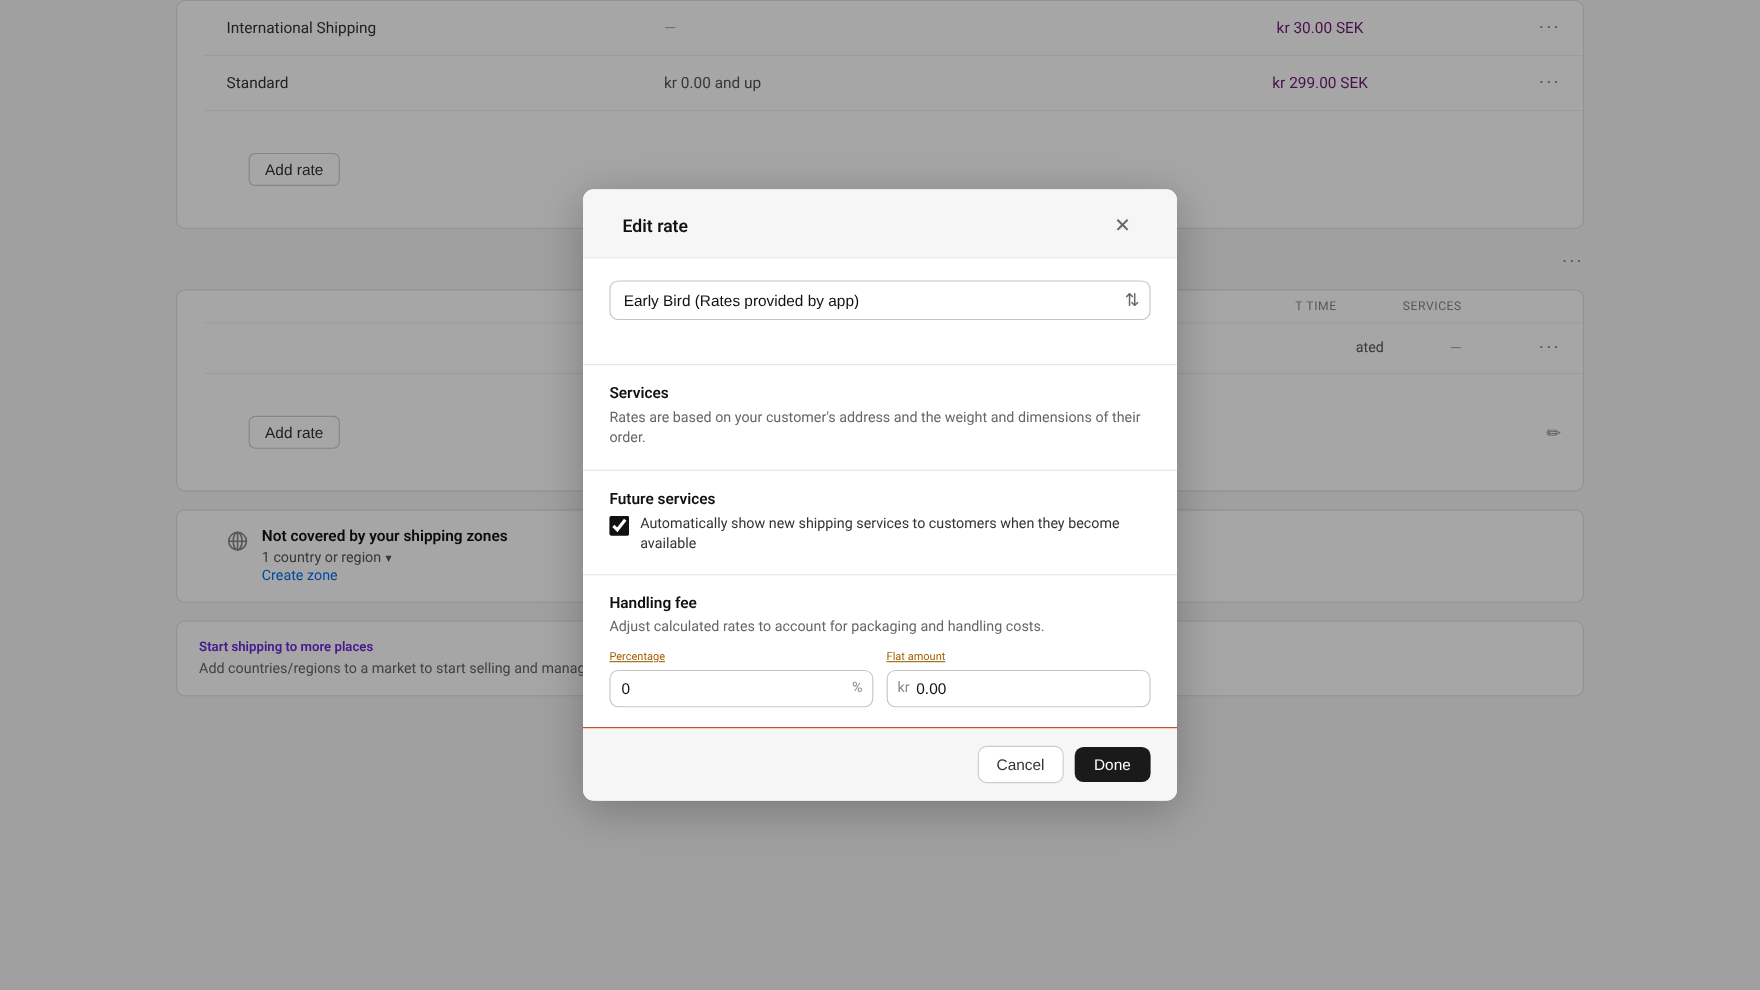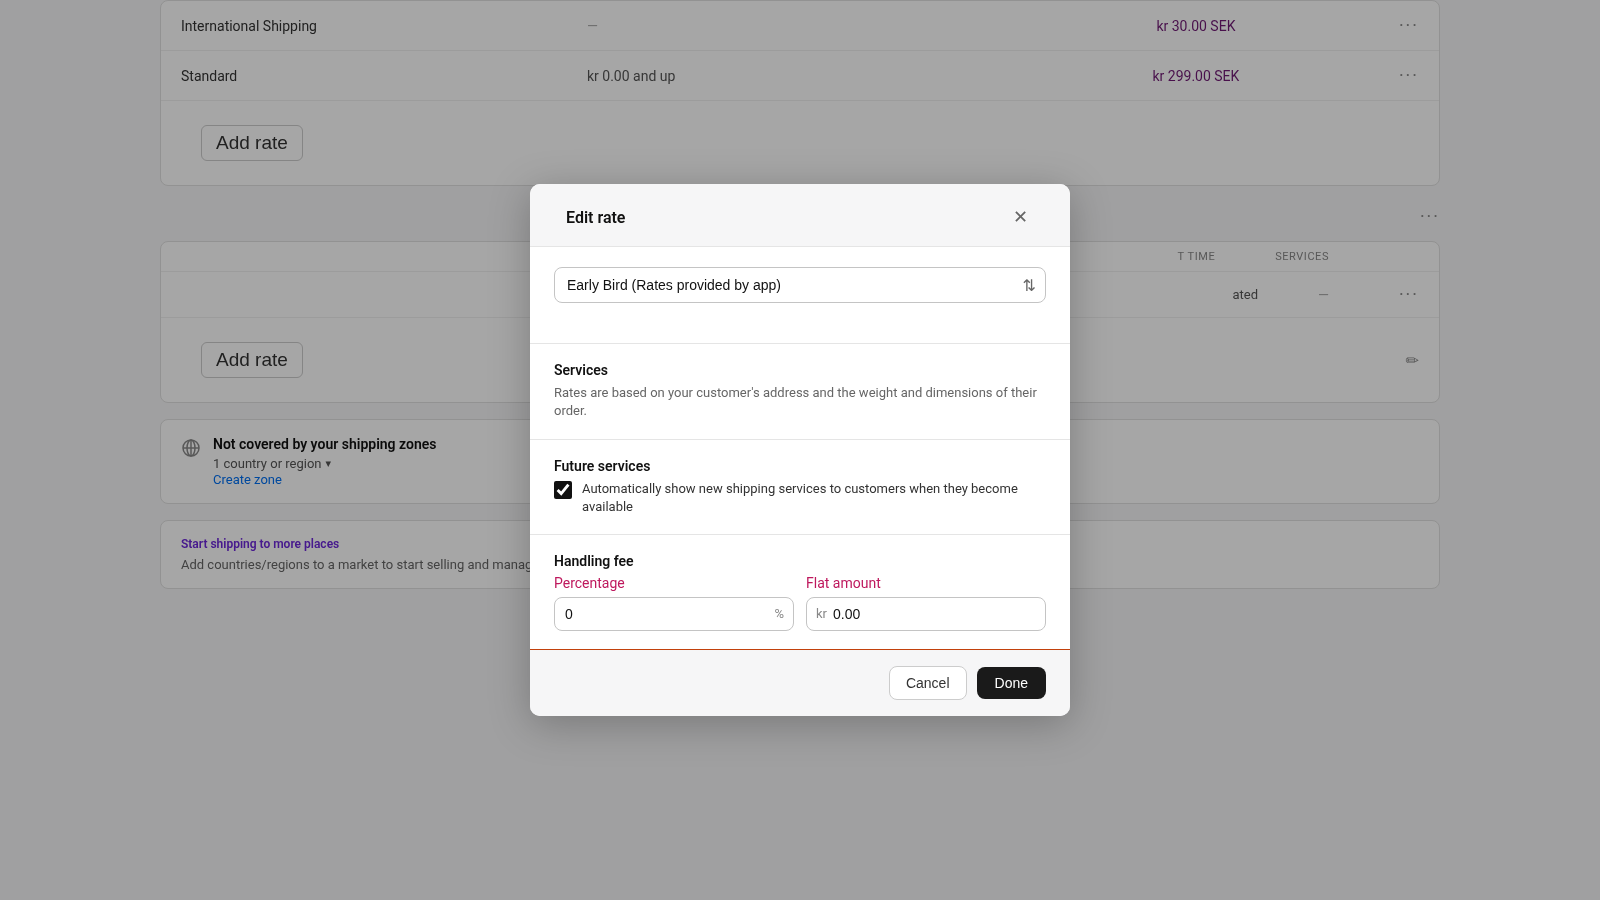--- a/index.html
+++ b/index.html
@@ -19,44 +19,45 @@
       top: 0; left: 0; right: 0; bottom: 0;
       background: #f6f6f7;
       padding: 0 160px;
     }
 
     .bg-table-container {
       background: #fff;
       border: 1px solid #e0e0e0;
       border-radius: 8px;
       margin-top: 0;
+      padding-left: 25px;
     }
 
     .bg-table-row {
       display: flex;
       align-items: center;
       padding: 14px 20px;
       border-bottom: 1px solid #f0f0f0;
       color: #333;
     }
 
     .bg-table-row:last-child { border-bottom: none; }
 
     .bg-table-col-1 { flex: 2; color: #333; }
     .bg-table-col-2 { flex: 2; color: #555; }
     .bg-table-col-3 { flex: 2; color: #701a75; text-align: center; }
     .bg-table-col-menu { margin-left: auto; color: #888; cursor: pointer; }
 
     .bg-add-rate-btn {
-      margin: 14px 20px;
+      margin: 28px 20px;
       padding: 6px 14px;
       border: 1px solid #ccc;
       border-radius: 6px;
       background: #fff;
-      font-size: 19px;
+      font-size: 14px;
       cursor: pointer;
       color: #333;
     }
 
     .bg-not-covered {
       display: flex;
       align-items: flex-start;
       gap: 12px;
       padding: 16px 20px;
     }
@@ -245,23 +246,24 @@
     .fee-inputs-row {
       display: flex;
       gap: 12px;
     }
 
     .fee-input-group {
       flex: 1;
     }
 
     .fee-input-label {
-      font-size: 14px;
-      color: #be185d;
+      font-size: 10px;
+      color: #a16207;
       margin-bottom: 6px;
+      text-decoration: underline;
     }
 
     .fee-input-wrapper {
       position: relative;
       display: flex;
       align-items: center;
     }
 
     .fee-input {
       width: 100%;
@@ -445,20 +447,21 @@
     <div class="modal-section">
       <div class="section-title">Future services</div>
       <div class="checkbox-row">
         <input type="checkbox" class="checkbox-input" checked="" style="">
         <label class="checkbox-label">Automatically show new shipping services to customers when they become available</label>
       </div>
     </div>
 
     <div class="handling-fee-section">
       <div class="section-title">Handling fee</div>
+      <div class="handling-desc">Adjust calculated rates to account for packaging and handling costs.</div>
       <div class="fee-inputs-row">
 
         <div class="fee-input-group">
           <div class="fee-input-label">Percentage</div>
           <div class="fee-input-wrapper">
             <input type="text" class="fee-input" value="0" style="padding-right: 28px;">
             <span class="fee-input-suffix">%</span>
           </div>
         </div>
 

